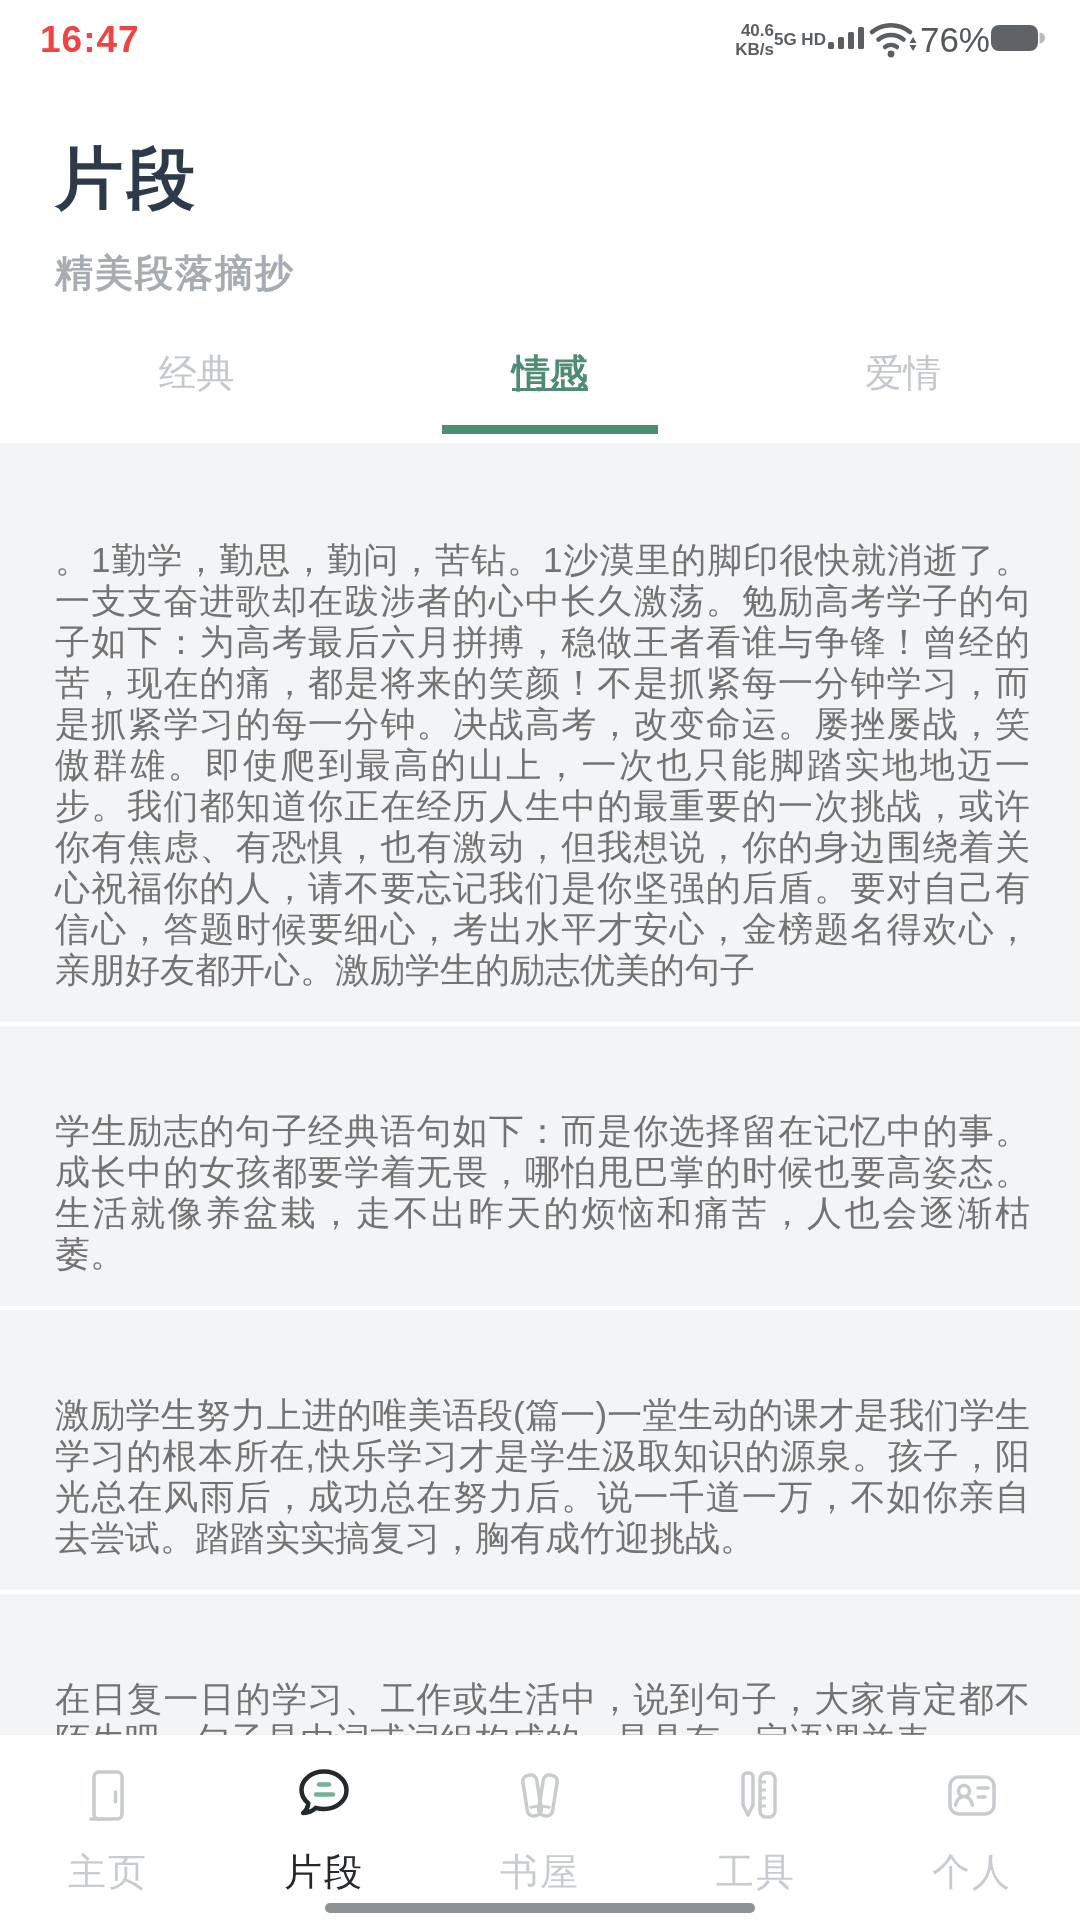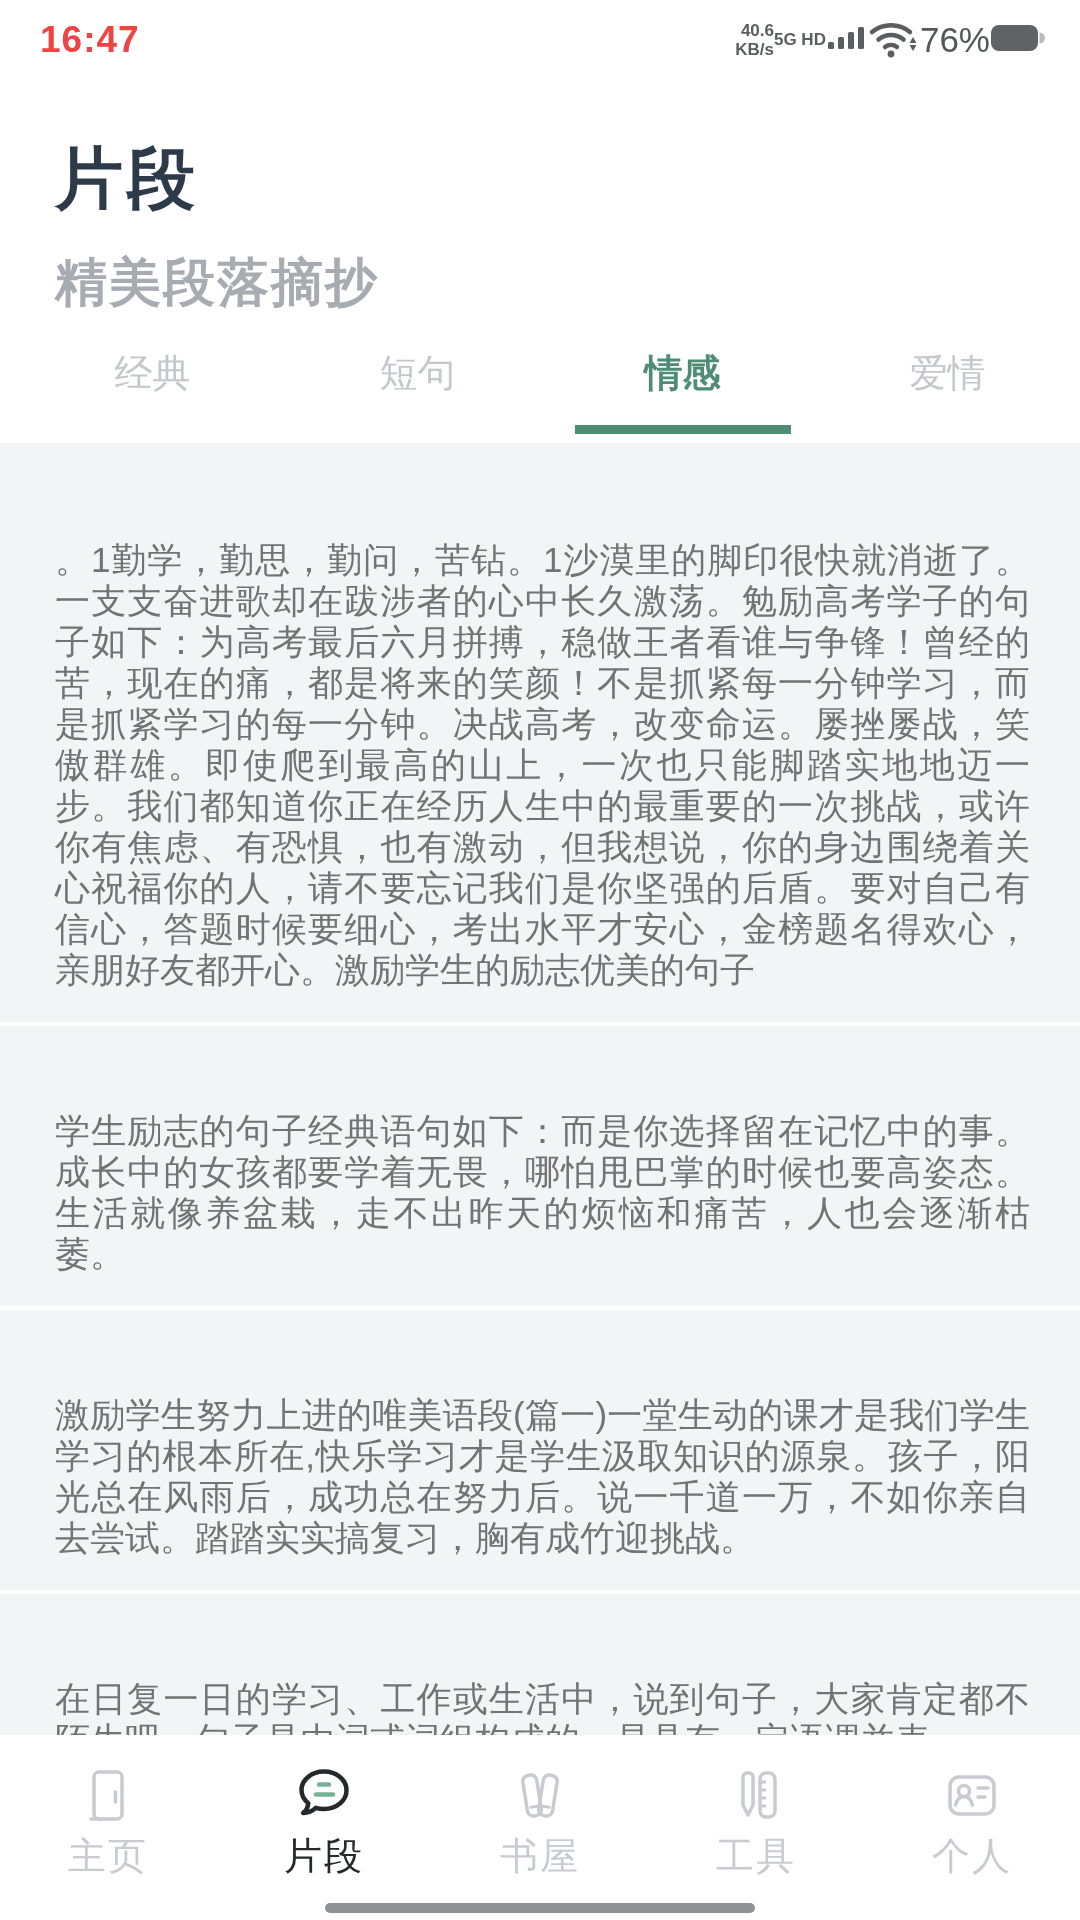--- a/index.html
+++ b/index.html
@@ -28,34 +28,34 @@
   .net-type { font-size: 17px; line-height: 18px; font-weight: bold; color: #5a5e61; }
   .battery-pct { font-size: 35px; color: #54585b; }
 
   
   .page-title {
     position: absolute; left: 55px; top: 134px;
     font-size: 68px; font-weight: bold; color: #2d3a49; letter-spacing: 4px;
   }
   .page-subtitle {
     position: absolute; left: 55px; top: 248px;
-    font-size: 52px; font-weight: bold; color: #a7acb3; letter-spacing: 2px;
+    font-size: 38px; font-weight: bold; color: #a7acb3; letter-spacing: 2px;
   }
 
   
   .tabs {
     position: absolute; top: 351px; left: 0;
     width: 1080px; display: flex; padding-left: 20px;
   }
   .tab {
     flex: 1; display: flex; flex-direction: column; align-items: center;
     cursor: pointer;
   }
   .tab-label { font-size: 38px; line-height: 44px; color: #c4c8cc; }
-  .tab.active .tab-label { color: #4e8d74; font-weight: bold; }
+  .tab.active .tab-label { color: #4e8d74; font-weight: bold; text-decoration: underline; }
   .tab-underline {
     display: none;
     width: 216px; height: 9px; margin-top: 30px;
     background: #4e8d74;
   }
   .tab.active .tab-underline { display: block; }
 
   
   .content {
     position: absolute; top: 443px; left: 0;
@@ -75,21 +75,21 @@
   }
 
   
   .bottom-nav {
     position: absolute; top: 1735px; left: 0;
     width: 1080px; height: 185px; background: #ffffff;
     display: flex;
   }
   .nav-item {
     flex: 1; display: flex; flex-direction: column; align-items: center;
-    padding-top: 28px; cursor: pointer;
+    padding-top: 28px; gap: 16px; cursor: pointer;
   }
   .nav-label { font-size: 38px; color: #c8ccd1; letter-spacing: 2px; }
   .nav-item.active .nav-label { color: #26292c; }
 
   .home-indicator {
     position: absolute; left: 325px; top: 1903px;
     width: 430px; height: 10px; border-radius: 5px;
     background: #8f9295;
   }
 </style>
@@ -135,24 +135,20 @@
 </div>
 
 <div class="page-title">片段</div>
 <div class="page-subtitle">精美段落摘抄</div>
 
 <div class="tabs">
   <div class="tab">
     <span class="tab-label">经典</span>
 
   </div>
-  <div class="tab">
-    <span class="tab-label">短句</span>
-
-  </div>
   <div class="tab active">
     <span class="tab-label">情感</span>
     <span class="tab-underline"></span>
   </div>
   <div class="tab">
     <span class="tab-label">爱情</span>
 
   </div>
 </div>
 

